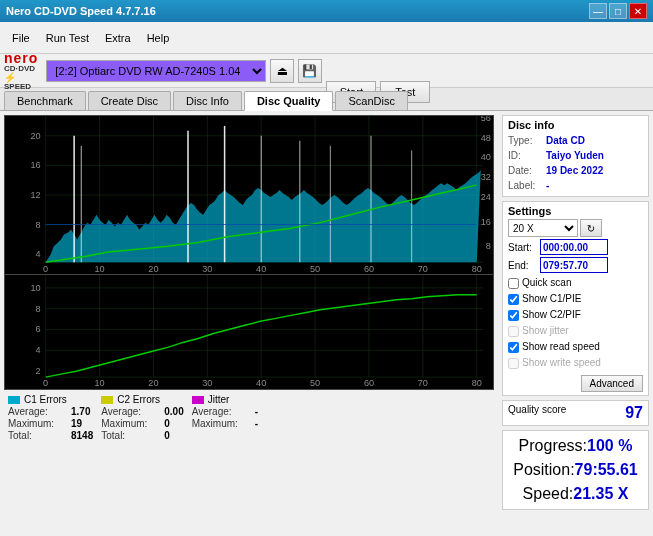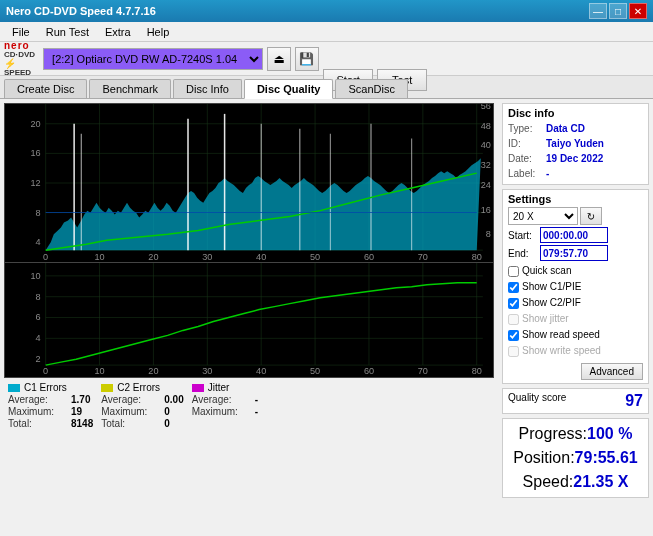--- a/index.html
+++ b/index.html
@@ -39,21 +39,21 @@
       align-items: center;
       justify-content: center;
       cursor: pointer;
     }
     .menu-bar {
       background: #f0f0f0;
       display: flex;
       gap: 0;
       padding: 2px 4px;
       border-bottom: 1px solid #ccc;
-      height: 20px;
+      height: 32px;
       align-items: center;
     }
     .menu-item {
       padding: 1px 8px;
       font-size: 11px;
       cursor: pointer;
     }
     .toolbar {
       background: #f0f0f0;
       display: flex;
@@ -339,33 +339,33 @@
 
 <div class="menu-bar">
   <div class="menu-item">File</div>
   <div class="menu-item">Run Test</div>
   <div class="menu-item">Extra</div>
   <div class="menu-item">Help</div>
 </div>
 
 <div class="toolbar">
   <div class="nero-logo">
-    <span style="color:#cc0000;font-size:10px;font-weight:bold;letter-spacing:1px;">nero</span>
+    <span style="color:#cc0000;font-size:14px;font-weight:bold;letter-spacing:1px;">nero</span>
     <span style="color:#333;font-size:8px;letter-spacing:0px;">CD·DVD<span style="color:#cc0000;">⚡</span>SPEED</span>
   </div>
   <select class="drive-select"><option>[2:2]  Optiarc DVD RW AD-7240S 1.04</option></select>
   <div class="icon-btn" title="Eject">⏏</div>
   <div class="icon-btn" title="Save">💾</div>
   <button class="toolbar-btn">Start</button>
   <button class="toolbar-btn">Test</button>
 </div>
 
 <div class="tabs">
+  <div class="tab">Benchmark</div>
   <div class="tab">Create Disc</div>
-  <div class="tab">Benchmark</div>
   <div class="tab">Disc Info</div>
   <div class="tab active">Disc Quality</div>
   <div class="tab">ScanDisc</div>
 </div>
 
 <div class="main-content">
 
   <div class="charts-and-legend">
 
     <div class="chart-wrapper-top">

